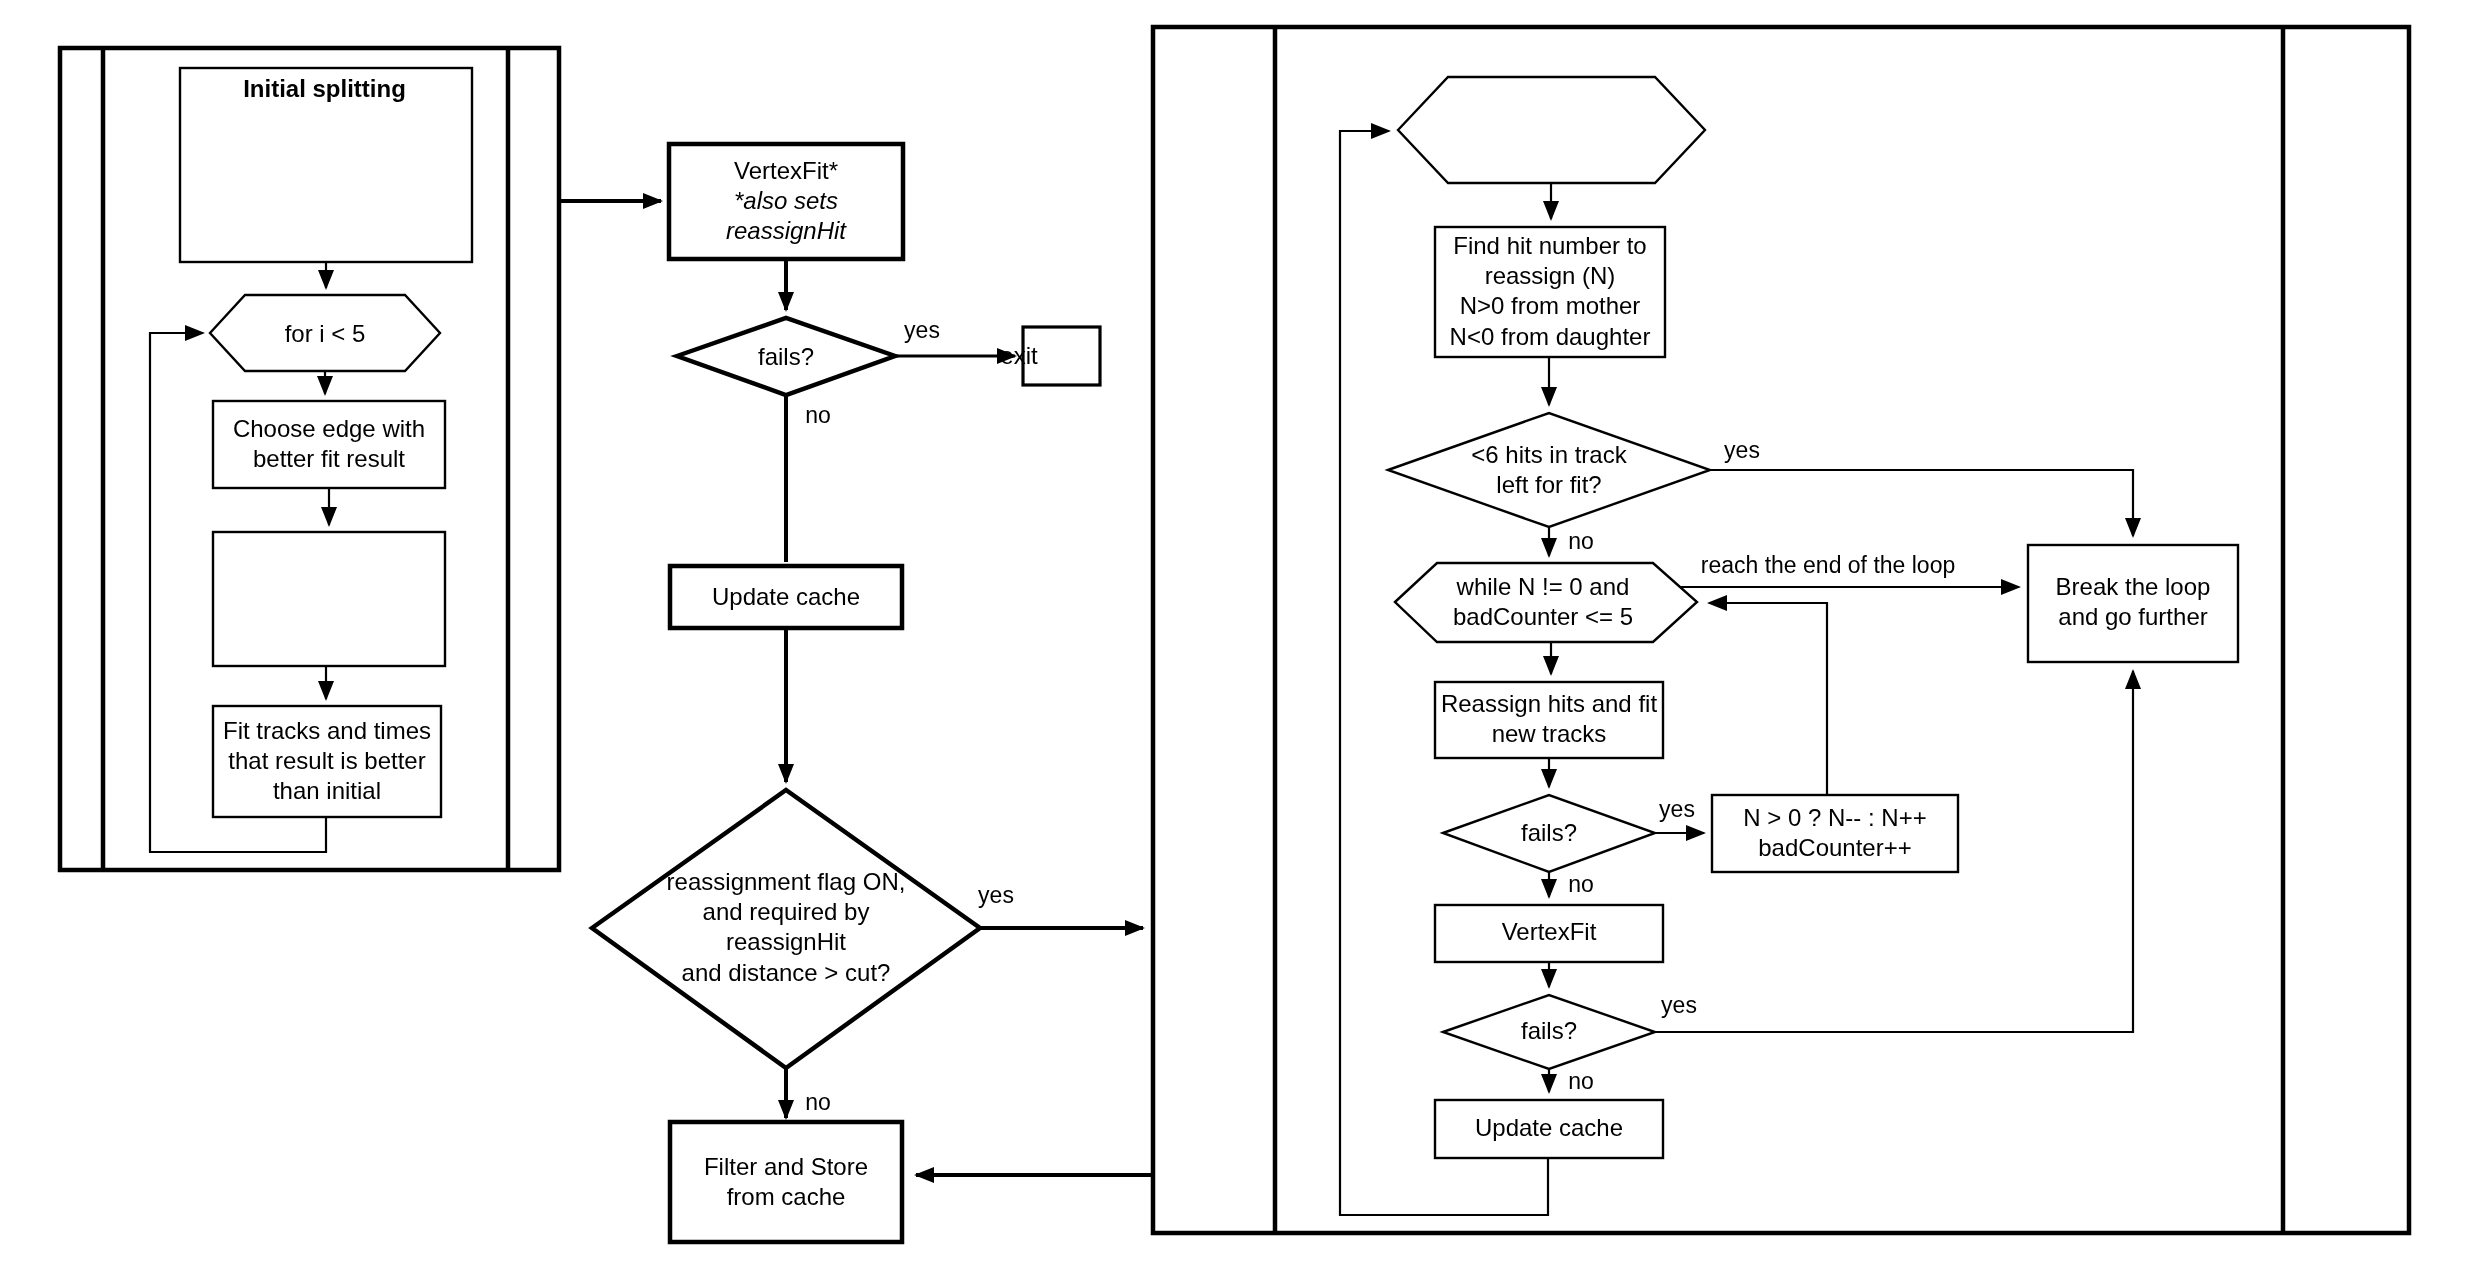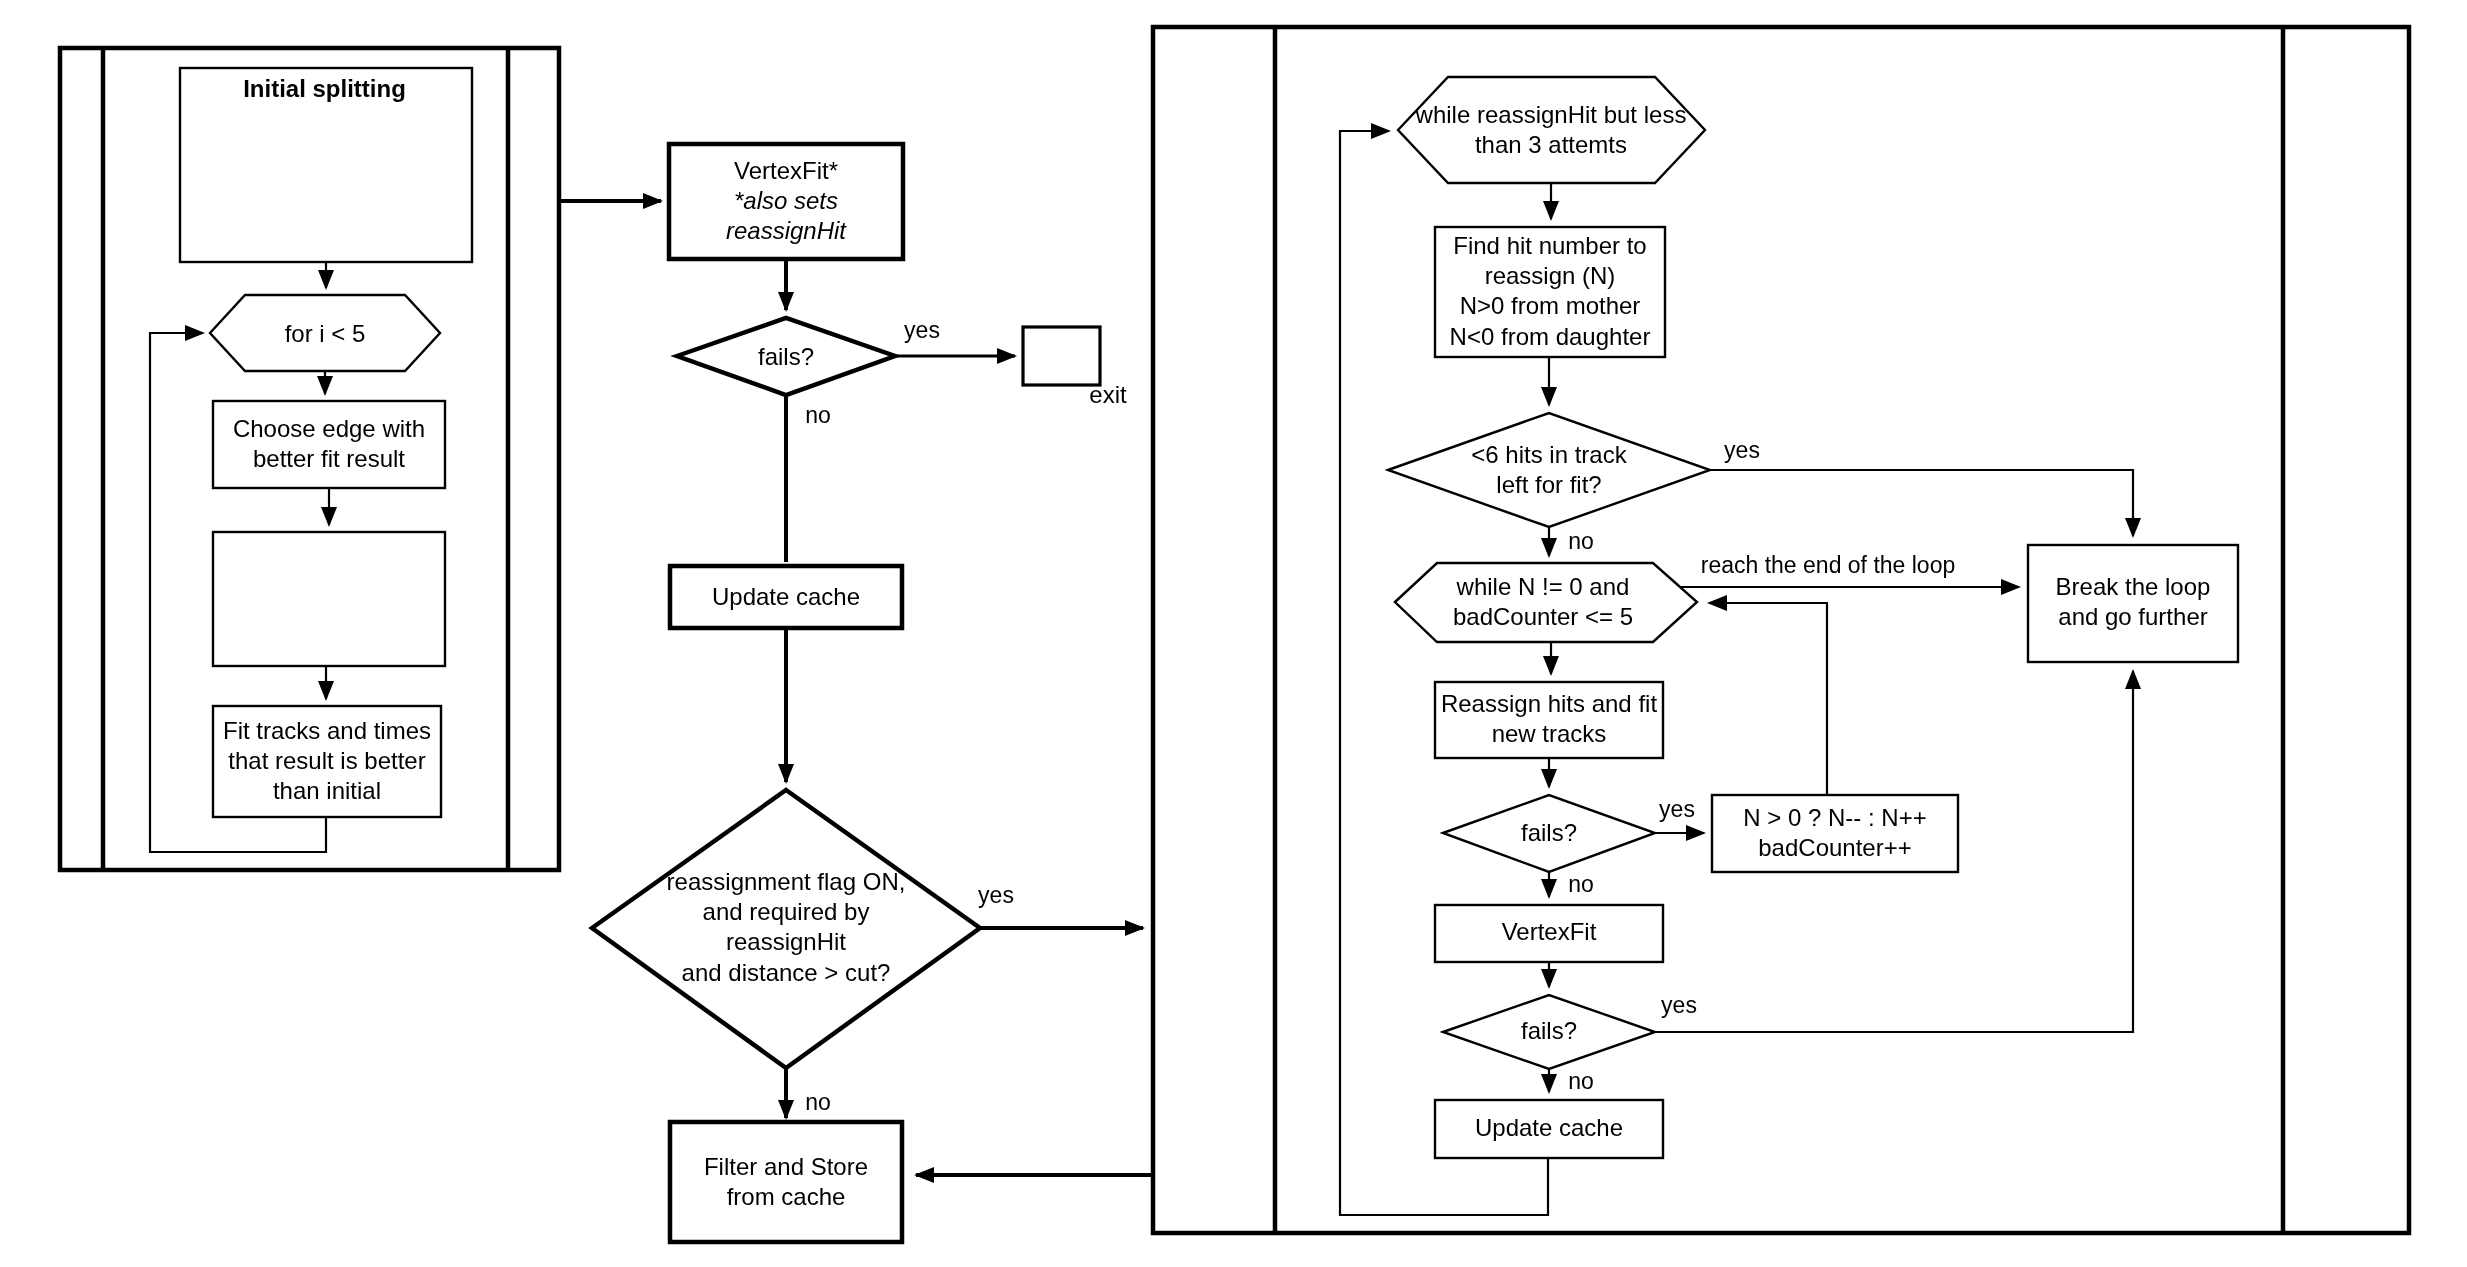--- a/index.html
+++ b/index.html
@@ -108,31 +108,29 @@
   <div class="t" style="left:329px;top:444px;">Choose edge with
 better fit result</div>
   <div class="t" style="left:327px;top:761px;">Fit tracks and times
 that result is better
 than initial</div>
 
   <div class="t" style="left:786px;top:201px;"><span>VertexFit*</span><span class="vfit-note">*also sets
 reassignHit</span></div>
 
   <div class="t" style="left:786px;top:357px;">fails?</div>
-  <div class="t" style="left:1108px;top:356px;margin-top:39px;">exit</div>
+  <div class="t" style="left:1019px;top:356px;">exit</div>
   <div class="t" style="left:786px;top:597px;">Update cache</div>
   <div class="t" style="left:786px;top:927px;">reassignment flag ON,
 and required by
 reassignHit
 and distance &gt; cut?</div>
   <div class="t" style="left:786px;top:1182px;">Filter and Store
 from cache</div>
 
-  <div class="t" style="left:1551px;top:130px;">while reassignHit but less
-than 3 attemts</div>
   <div class="t" style="left:1550px;top:291px;">Find hit number to
 reassign (N)
 N&gt;0 from mother
 N&lt;0 from daughter</div>
   <div class="t" style="left:1549px;top:470px;">&lt;6 hits in track
 left for fit?</div>
   <div class="t" style="left:1543px;top:602px;">while N != 0 and
 badCounter &lt;= 5</div>
   <div class="t" style="left:1549px;top:719px;">Reassign hits and fit
 new tracks</div>

